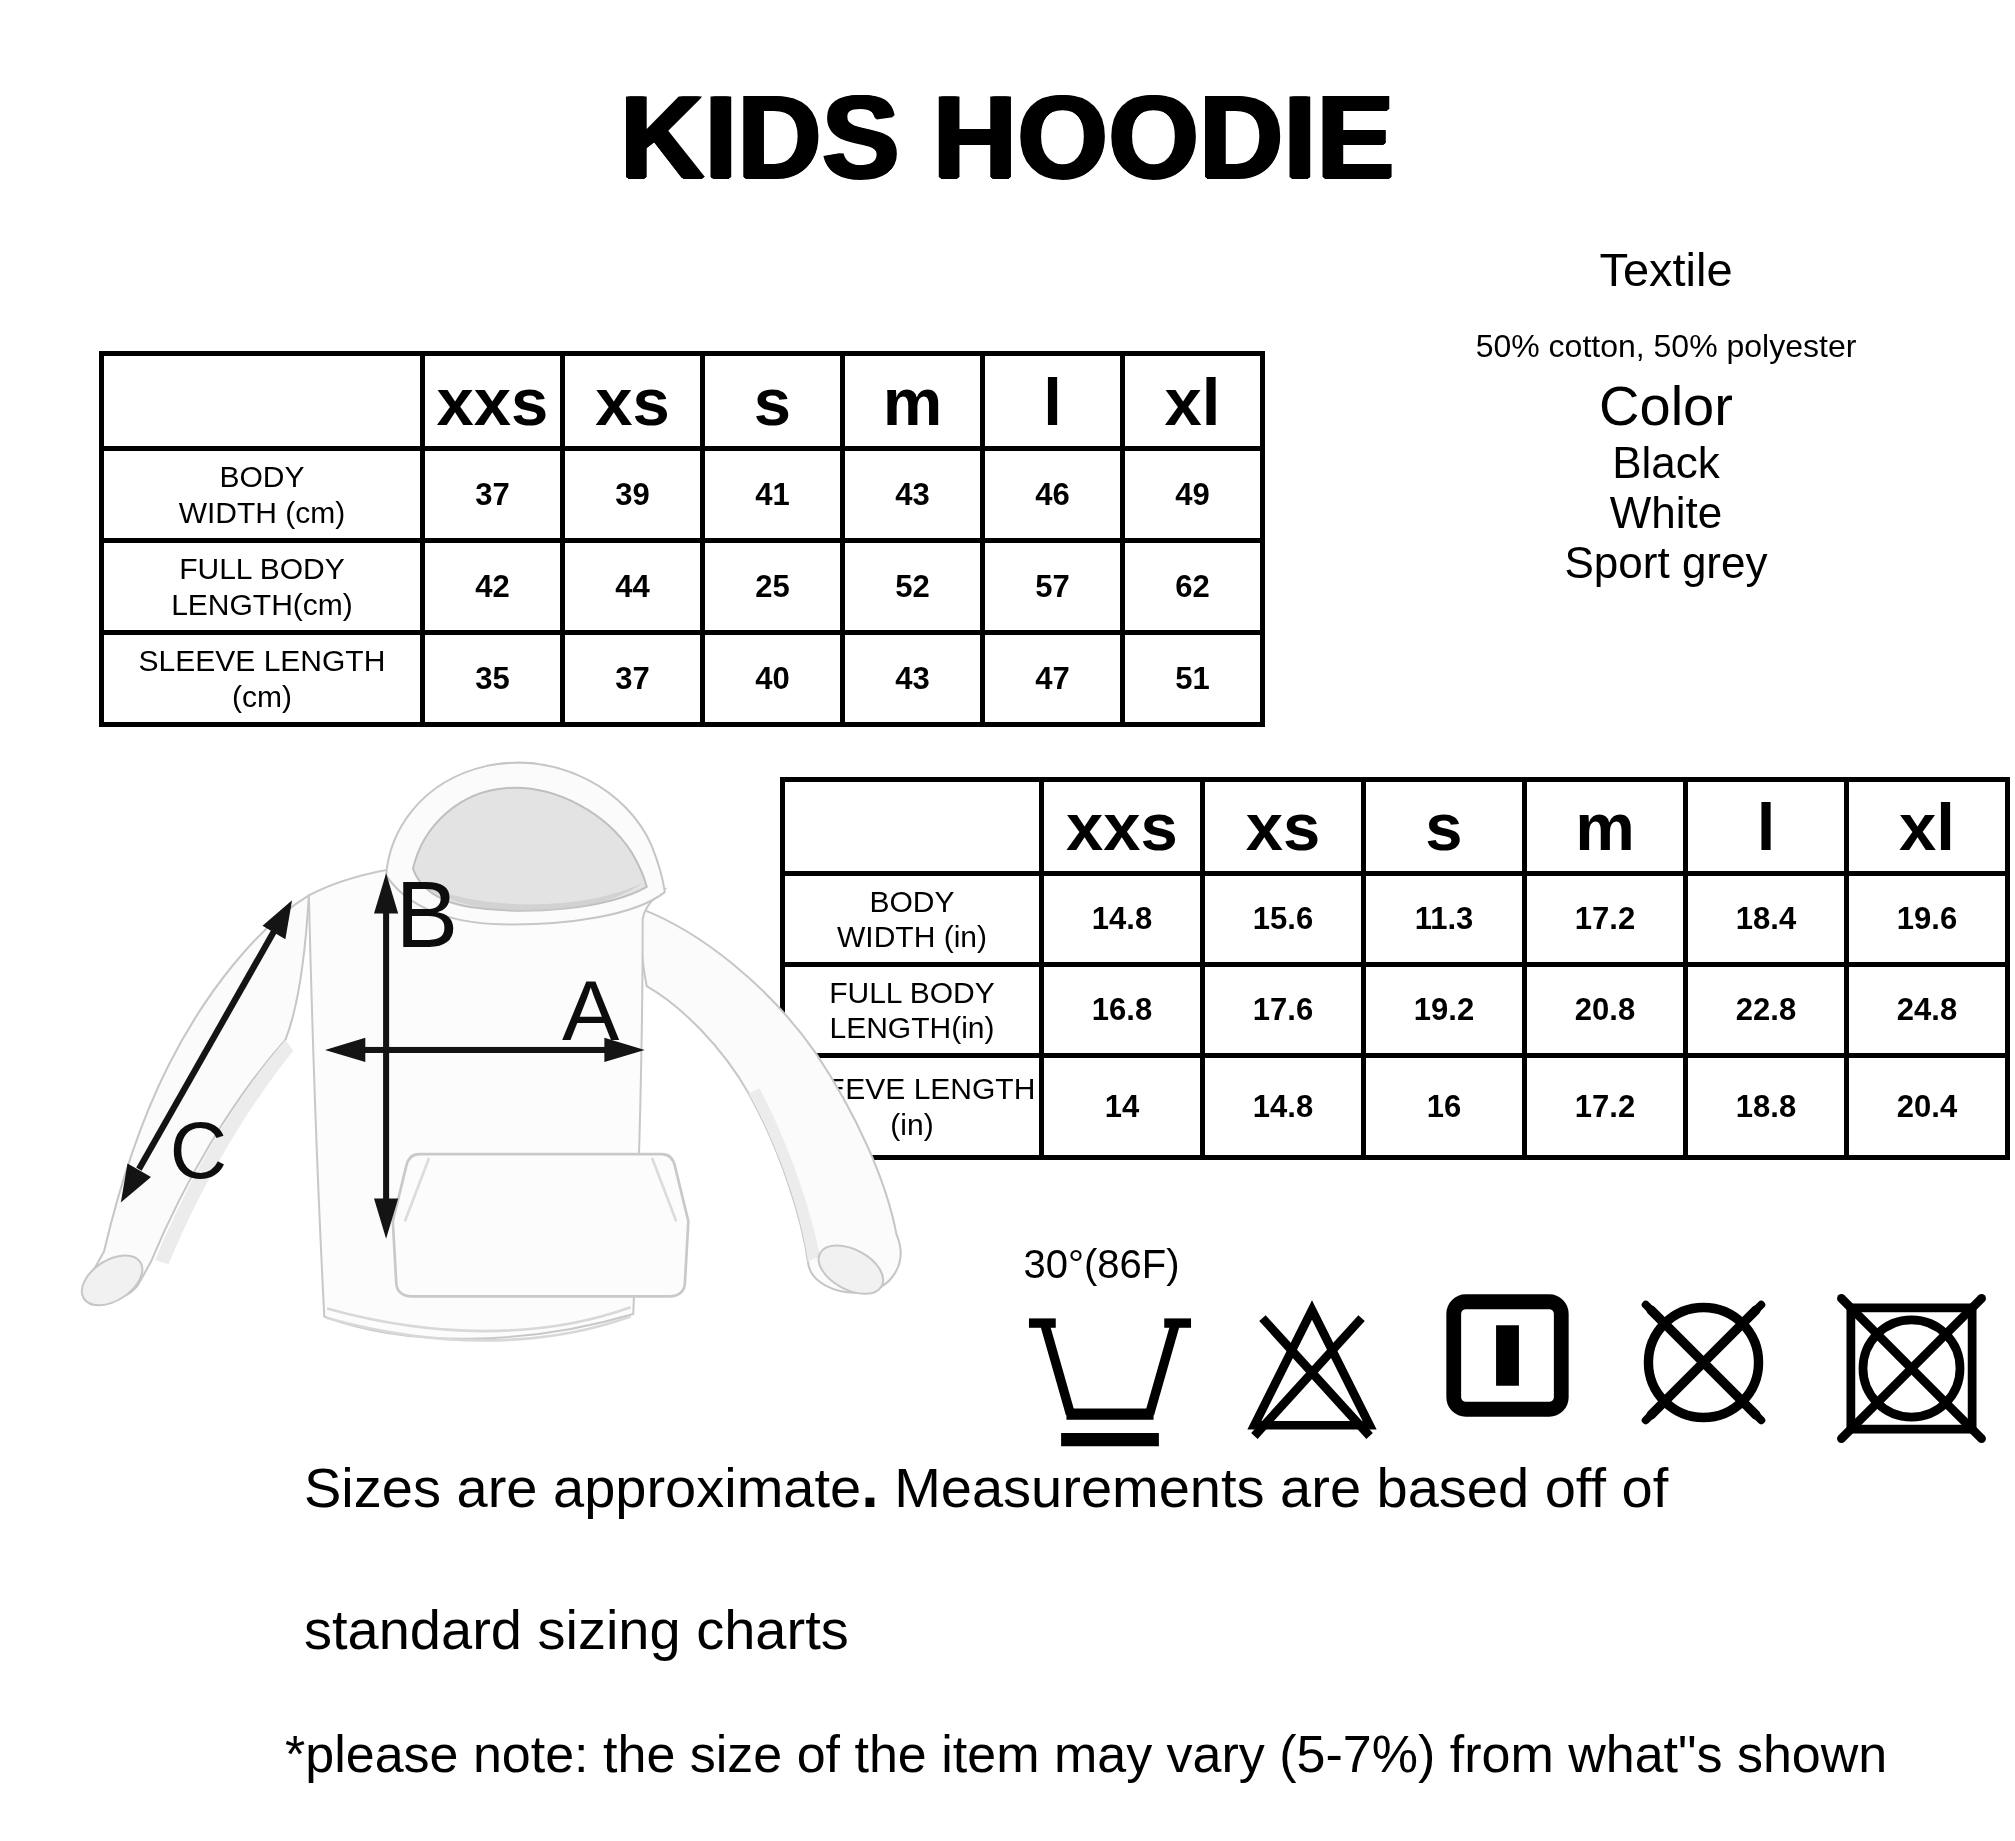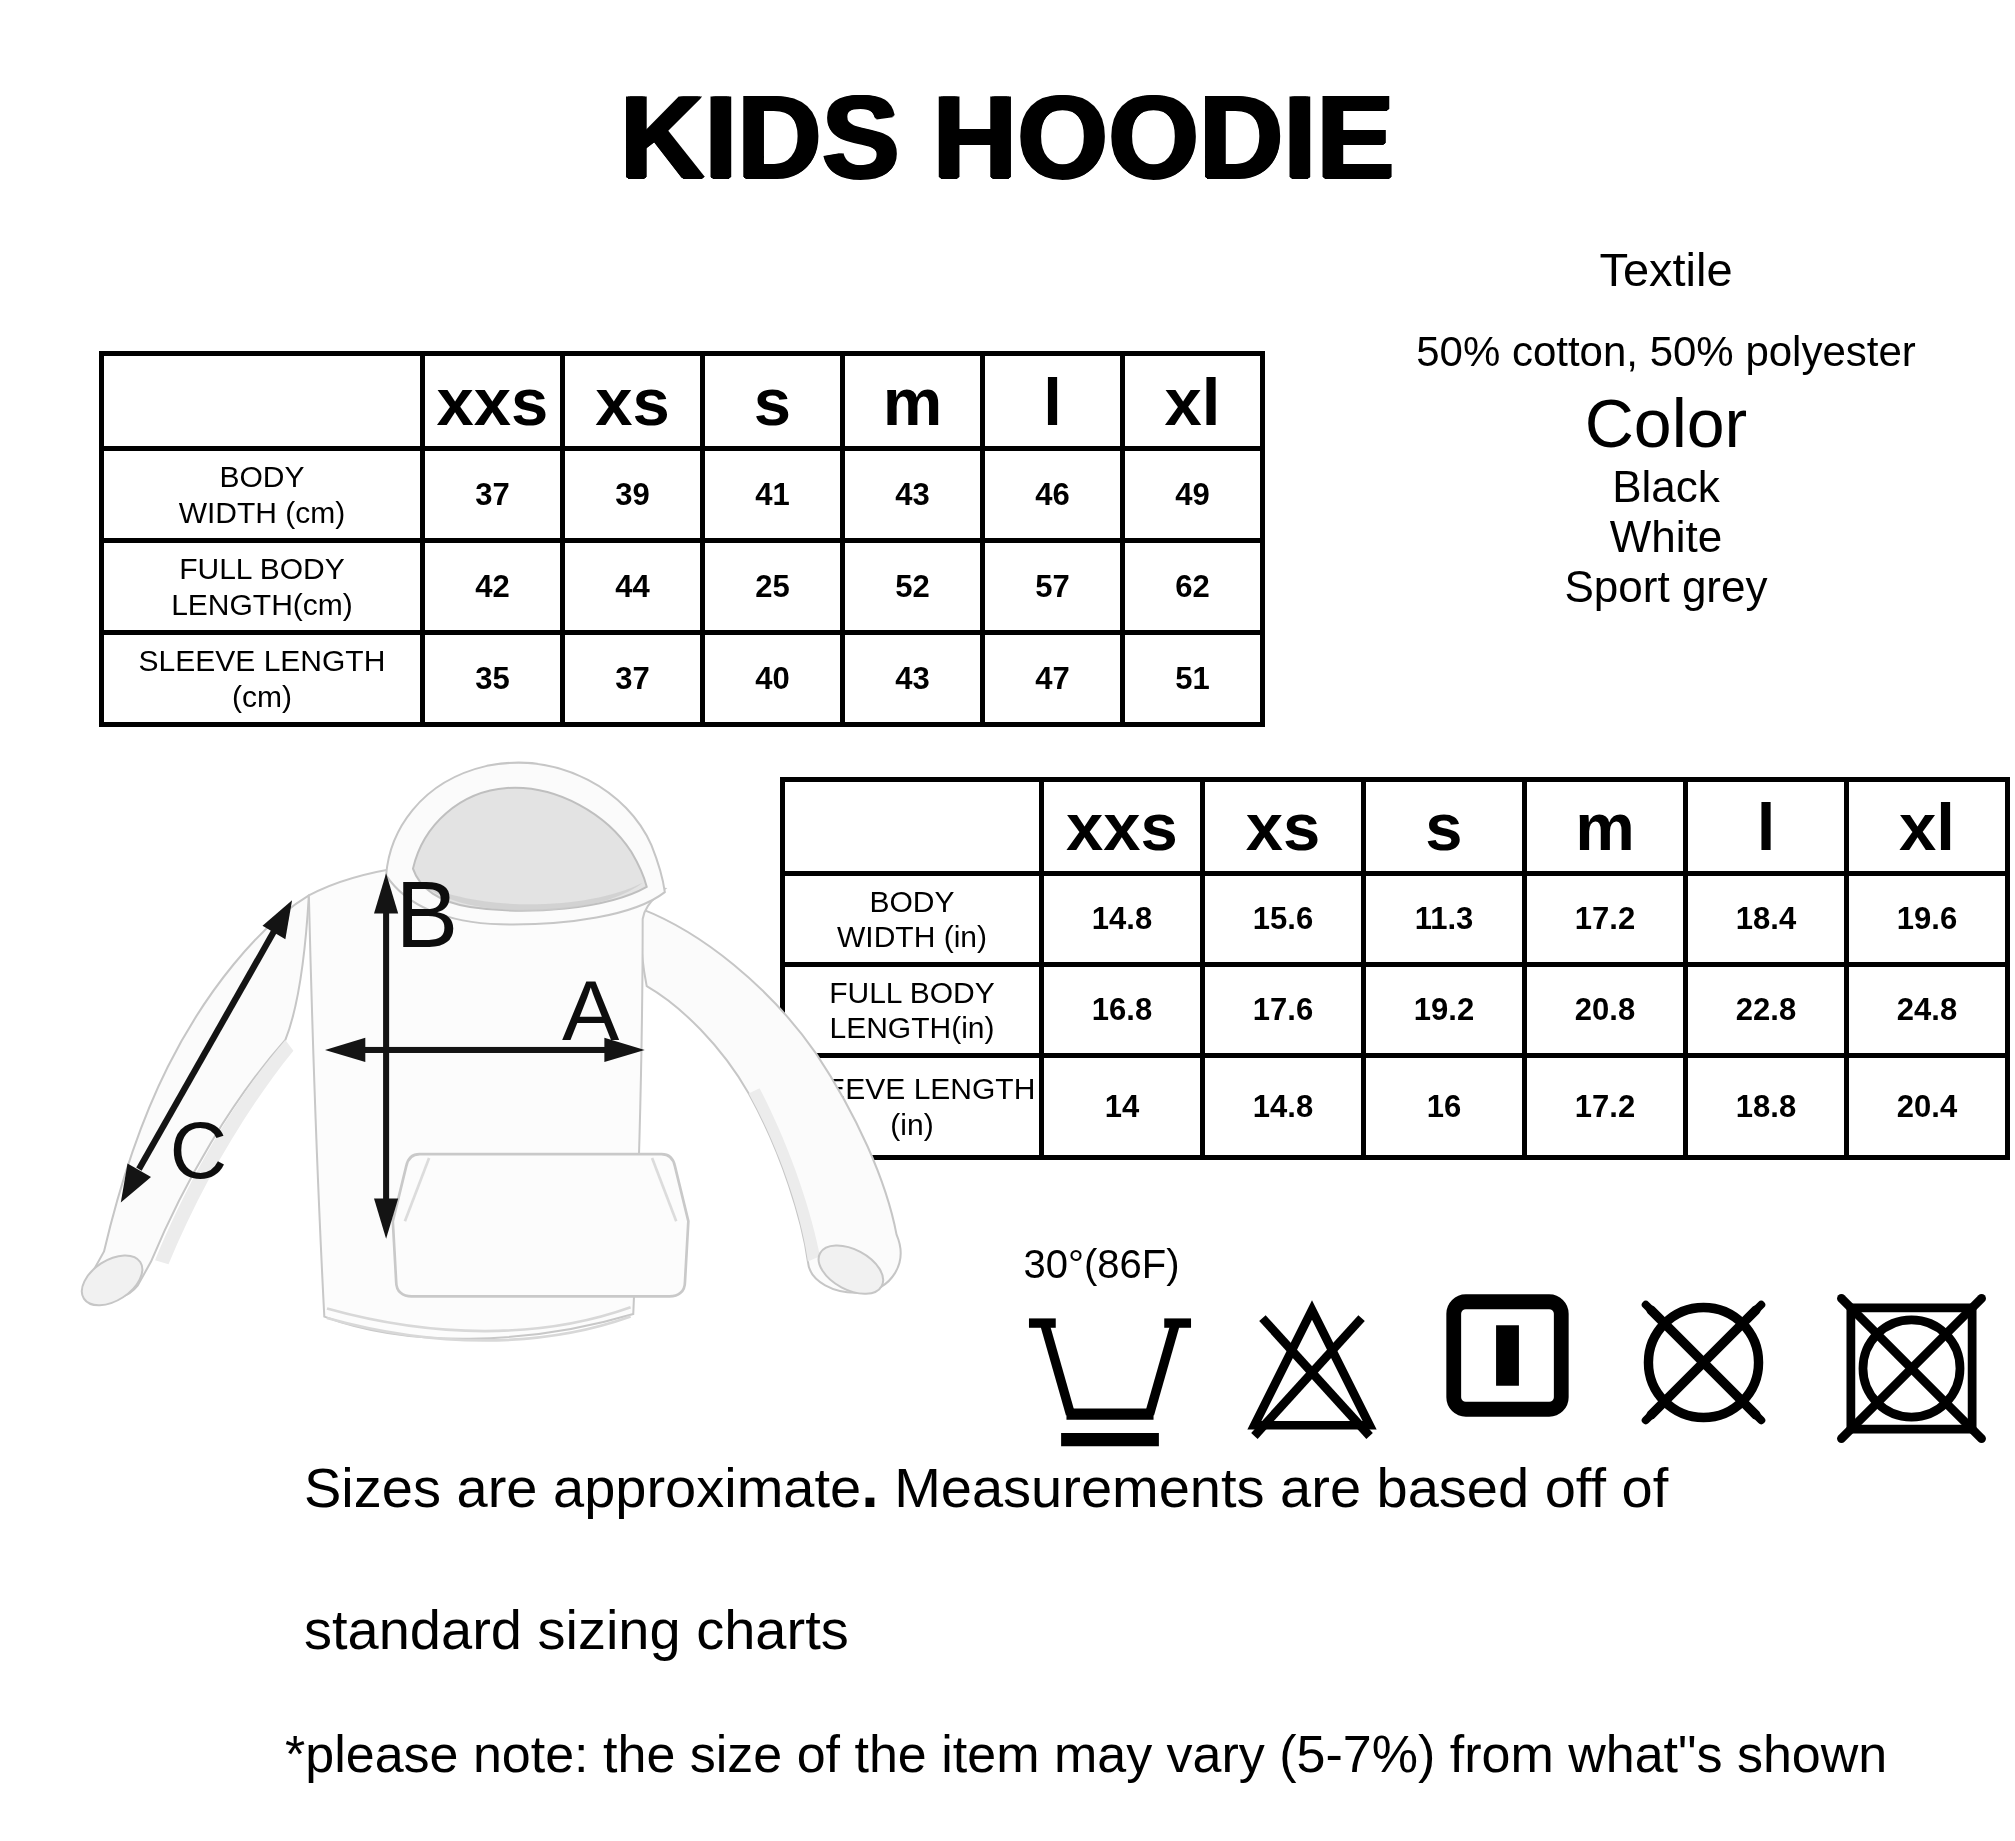--- a/index.html
+++ b/index.html
@@ -37,22 +37,22 @@
   .t2 { left:780px; top:777px; width:1224px; }
   .t2 col.c-label { width:259px; }
   .t2 col.c-size  { width:161px; }
   .t2 tr.hdr { height:94px; }
   .t2 tr.r   { height:91px; }
   .t2 tr.r.tall { height:102px; }
 
   
   .info { left:1330px; top:242px; width:672px; text-align:center; white-space:nowrap; }
   .info .textile     { font-size:47px; }
-  .info .composition { font-size:42px; margin-top:31px; }
-  .info .color-h     { font-size:68px; margin-top:8px; }
+  .info .composition { font-size:32px; margin-top:31px; }
+  .info .color-h     { font-size:56px; margin-top:8px; }
   .info .color-item  { font-size:44px; margin-top:0; }
 
   
   .hoodie { left:57px; top:751px; width:900px; height:608px; }
 
   
   .care { left:974px; top:1239px; width:1008px; height:222px;margin-left:44px; }
   .care .wash-temp { position:absolute; left:5.4px; top:2.7px; font-size:40px; white-space:nowrap; }
   .care svg { position:absolute; }
   .ic-stroke { stroke:#000; fill:none; }

